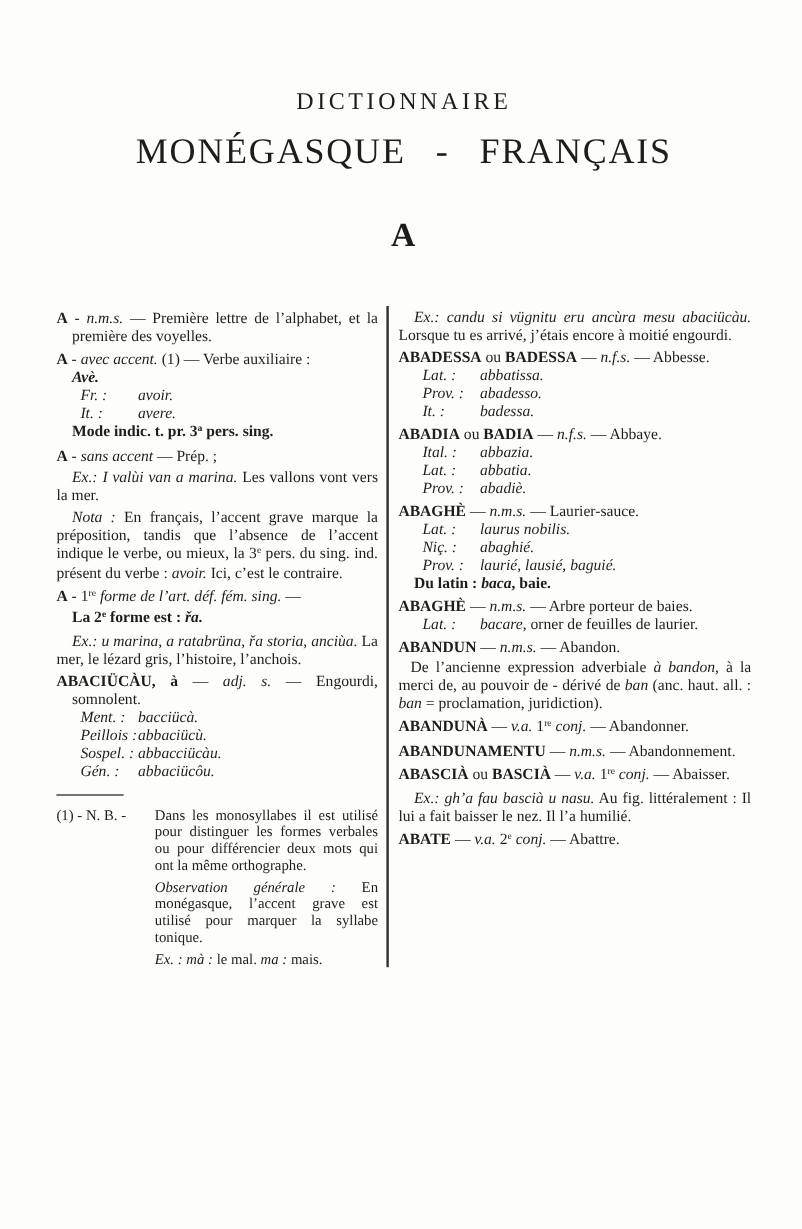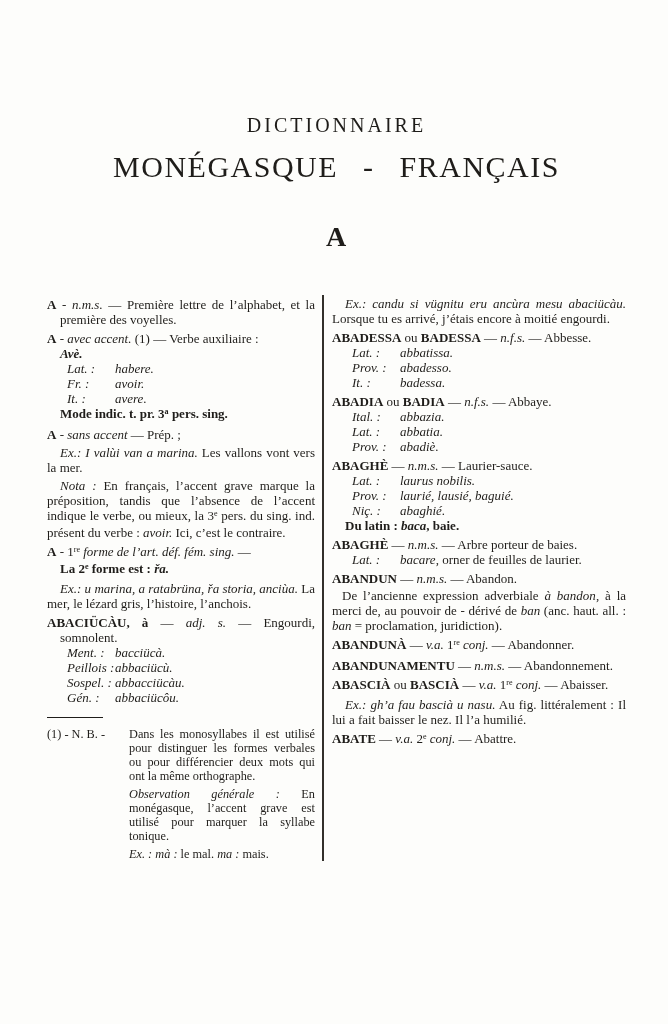--- a/index.html
+++ b/index.html
@@ -10,21 +10,21 @@
   *{box-sizing:border-box;}
   html,body{margin:0;padding:0;}
   body{
     width:668px;height:1024px;overflow:hidden;
     background:var(--paper);
     color:var(--ink);
     font-family:"Liberation Serif","DejaVu Serif",serif;
   }
   .page{
     width:668px;height:1024px;
-    padding:114px 42px 0 47px;
+    padding:74px 42px 0 47px;
   }
   
   .head{width:579px;text-align:center;}
   .title{
     font-size:20px;line-height:22px;
     letter-spacing:3px;
     font-weight:normal;
   }
   .subtitle{
     margin-top:15px;
@@ -81,21 +81,20 @@
   <div class="head">
     <div class="title">DICTIONNAIRE</div>
     <div class="subtitle">MONÉGASQUE - FRANÇAIS</div>
     <div class="letter">A</div>
   </div>
   <div class="columns">
     <div class="col col-left">
         <p class="entry"><span class="run-b">A</span><span class="run-r"> - </span><span class="run-i">n.m.s.</span><span class="run-r"> — Première lettre de l’alphabet, et la première des voyelles.</span></p>
         <p class="entry"><span class="run-b">A</span><span class="run-r"> - </span><span class="run-i">avec accent.</span><span class="run-r"> (1) — Verbe auxiliaire :</span></p>
         <p class="sub"><span class="run-i">Avè.</span></p>
-        <p class="gloss"><span class="gloss-label">Lat. :</span><span class="run-i">habere.</span></p>
         <p class="gloss"><span class="gloss-label">Fr. :</span><span class="run-i">avoir.</span></p>
         <p class="gloss"><span class="gloss-label">It. :</span><span class="run-i">avere.</span></p>
         <p class="sub"><span class="run-r">Mode indic. t. pr. 3</span><span class="run-sup">a</span><span class="run-r"> pers. sing.</span></p>
         <p class="entry"><span class="run-b">A</span><span class="run-r"> - </span><span class="run-i">sans accent</span><span class="run-r"> — Prép. ;</span></p>
         <p class="ex"><span class="run-i">Ex.: I valùi van a marina.</span><span class="run-r"> Les vallons vont vers la mer.</span></p>
         <p class="nota"><span class="run-i">Nota :</span><span class="run-r"> En français, l’accent grave marque la préposition, tandis que l’absence de l’accent indique le verbe, ou mieux, la 3</span><span class="run-sup">e</span><span class="run-r"> pers. du sing. ind. présent du verbe : </span><span class="run-i">avoir.</span><span class="run-r"> Ici, c’est le contraire.</span></p>
         <p class="entry"><span class="run-b">A</span><span class="run-r"> - 1</span><span class="run-sup">re</span><span class="run-r"> </span><span class="run-i">forme de l’art. déf. fém. sing.</span><span class="run-r"> —</span></p>
         <p class="sub"><span class="run-r">La 2</span><span class="run-sup">e</span><span class="run-r"> forme est : </span><span class="run-i">řa.</span></p>
         <p class="ex"><span class="run-i">Ex.: u marina, a ratabrüna, řa storia, anciùa.</span><span class="run-r"> La mer, le lézard gris, l’histoire, l’anchois.</span></p>
         <p class="entry"><span class="run-b">ABACIÜCÀU, à</span><span class="run-r"> — </span><span class="run-i">adj. s.</span><span class="run-r"> — Engourdi, somnolent.</span></p>
@@ -119,22 +118,22 @@
         <p class="entry"><span class="run-b">ABADESSA</span><span class="run-r"> ou </span><span class="run-b">BADESSA</span><span class="run-r"> — </span><span class="run-i">n.f.s.</span><span class="run-r"> — Abbesse.</span></p>
         <p class="gloss"><span class="gloss-label">Lat. :</span><span class="run-i">abbatissa.</span></p>
         <p class="gloss"><span class="gloss-label">Prov. :</span><span class="run-i">abadesso.</span></p>
         <p class="gloss"><span class="gloss-label">It. :</span><span class="run-i">badessa.</span></p>
         <p class="entry"><span class="run-b">ABADIA</span><span class="run-r"> ou </span><span class="run-b">BADIA</span><span class="run-r"> — </span><span class="run-i">n.f.s.</span><span class="run-r"> — Abbaye.</span></p>
         <p class="gloss"><span class="gloss-label">Ital. :</span><span class="run-i">abbazia.</span></p>
         <p class="gloss"><span class="gloss-label">Lat. :</span><span class="run-i">abbatia.</span></p>
         <p class="gloss"><span class="gloss-label">Prov. :</span><span class="run-i">abadiè.</span></p>
         <p class="entry"><span class="run-b">ABAGHÈ</span><span class="run-r"> — </span><span class="run-i">n.m.s.</span><span class="run-r"> — Laurier-sauce.</span></p>
         <p class="gloss"><span class="gloss-label">Lat. :</span><span class="run-i">laurus nobilis.</span></p>
+        <p class="gloss"><span class="gloss-label">Niç. :</span><span class="run-i">abaghié.</span></p>
         <p class="gloss"><span class="gloss-label">Prov. :</span><span class="run-i">laurié, lausié, baguié.</span></p>
-        <p class="gloss"><span class="gloss-label">Niç. :</span><span class="run-i">abaghié.</span></p>
         <p class="sub"><span class="run-r">Du latin : </span><span class="run-i">baca</span><span class="run-r">, baie.</span></p>
         <p class="entry"><span class="run-b">ABAGHÈ</span><span class="run-r"> — </span><span class="run-i">n.m.s.</span><span class="run-r"> — Arbre porteur de baies.</span></p>
         <p class="gloss" style="white-space: normal;"><span class="gloss-label">Lat. :</span><span class="run-i">bacare</span><span class="run-r">, orner de feuilles de laurier.</span></p>
         <p class="entry"><span class="run-b">ABANDUN</span><span class="run-r"> — </span><span class="run-i">n.m.s.</span><span class="run-r"> — Abandon.</span></p>
         <p class="para"><span class="run-r">De l’ancienne expression adverbiale </span><span class="run-i">à bandon</span><span class="run-r">, à la merci de, au pouvoir de - dérivé de </span><span class="run-i">ban</span><span class="run-r"> (anc. haut. all. : </span><span class="run-i">ban</span><span class="run-r"> = proclamation, juridiction).</span></p>
         <p class="entry"><span class="run-b">ABANDUNÀ</span><span class="run-r"> — </span><span class="run-i">v.a.</span><span class="run-r"> 1</span><span class="run-sup">re</span><span class="run-r"> </span><span class="run-i">conj.</span><span class="run-r"> — Abandonner.</span></p>
         <p class="entry"><span class="run-b">ABANDUNAMENTU</span><span class="run-r"> — </span><span class="run-i">n.m.s.</span><span class="run-r"> — Abandonnement.</span></p>
         <p class="entry"><span class="run-b">ABASCIÀ</span><span class="run-r"> ou </span><span class="run-b">BASCIÀ</span><span class="run-r"> — </span><span class="run-i">v.a.</span><span class="run-r"> 1</span><span class="run-sup">re</span><span class="run-r"> </span><span class="run-i">conj.</span><span class="run-r"> — Abaisser.</span></p>
         <p class="ex"><span class="run-i">Ex.: gh’a fau bascià u nasu.</span><span class="run-r"> Au fig. littéralement : Il lui a fait baisser le nez. Il l’a humilié.</span></p>
         <p class="entry"><span class="run-b">ABATE</span><span class="run-r"> — </span><span class="run-i">v.a.</span><span class="run-r"> 2</span><span class="run-sup">e</span><span class="run-r"> </span><span class="run-i">conj.</span><span class="run-r"> — Abattre.</span></p>

